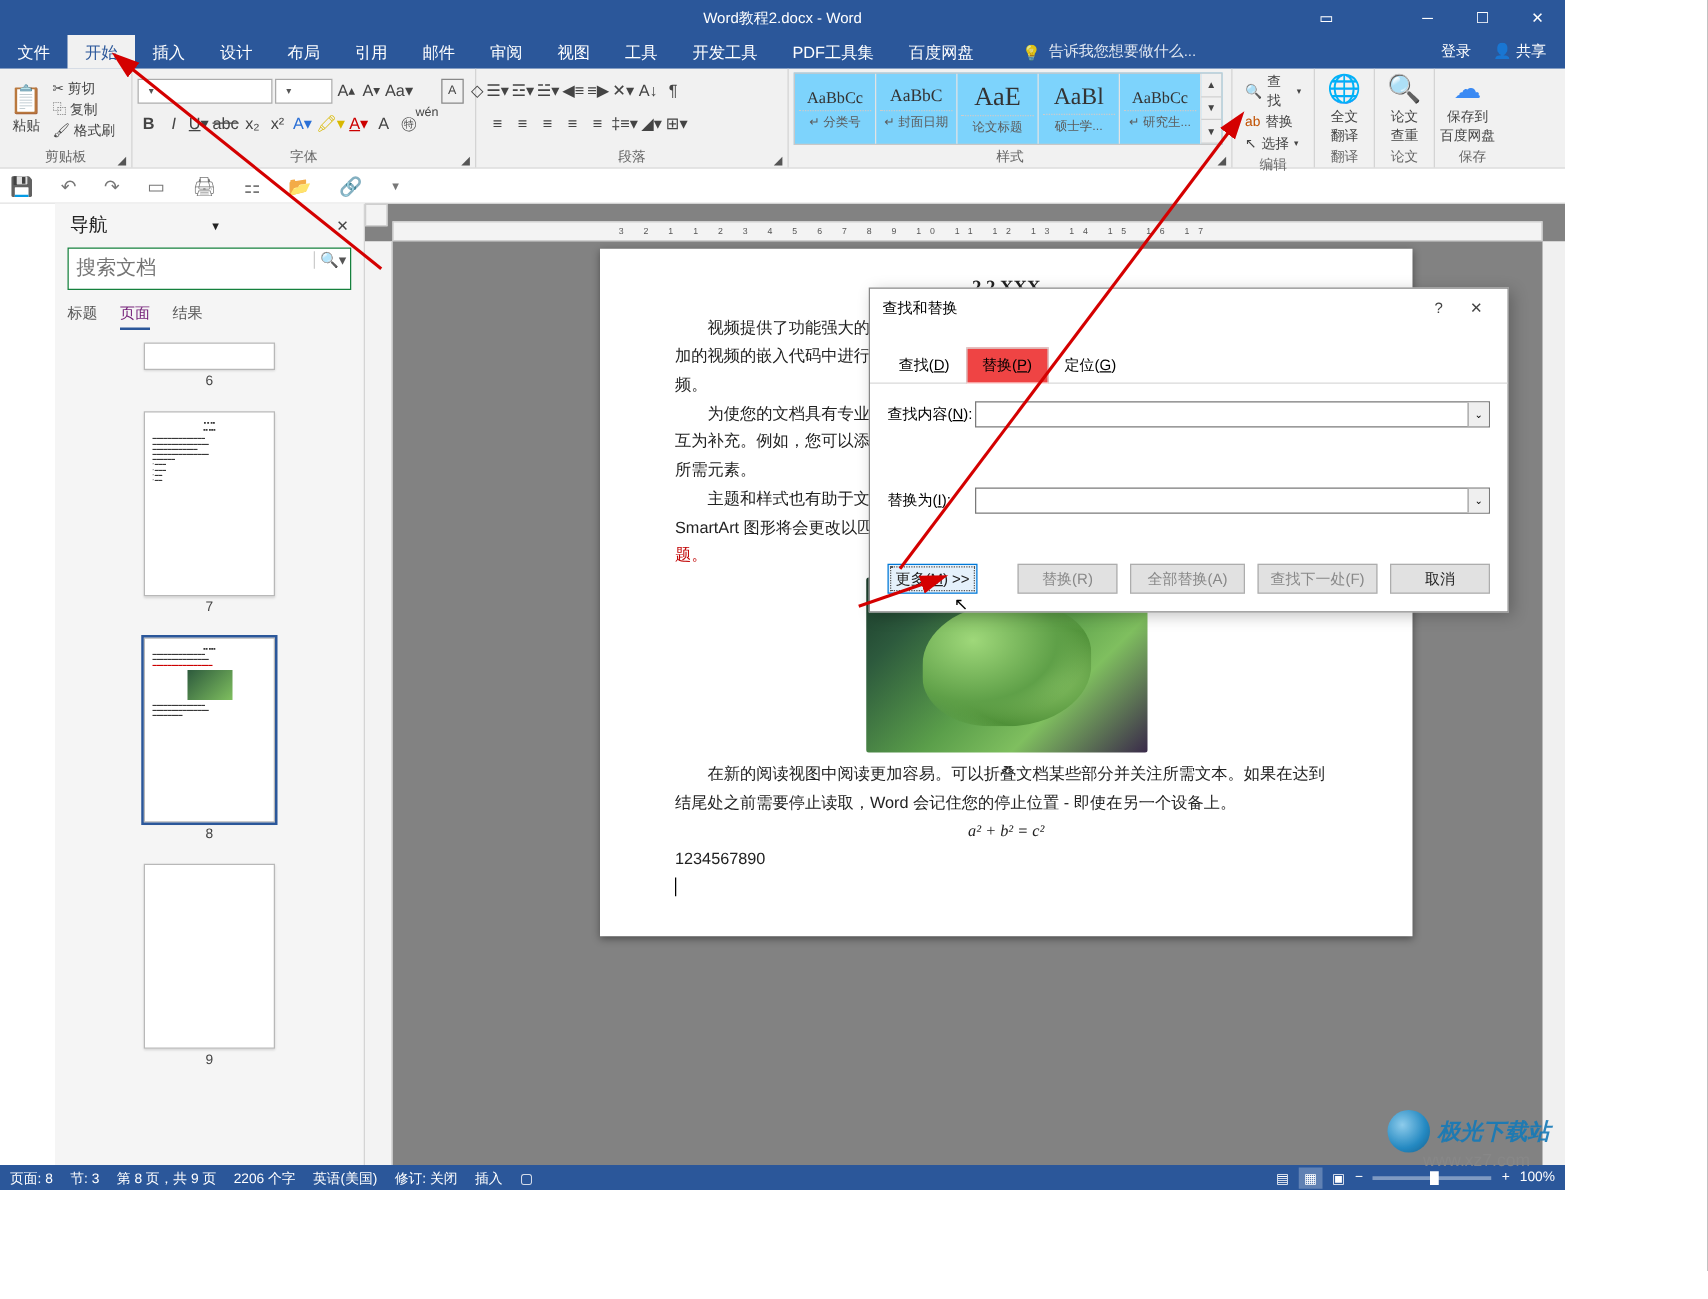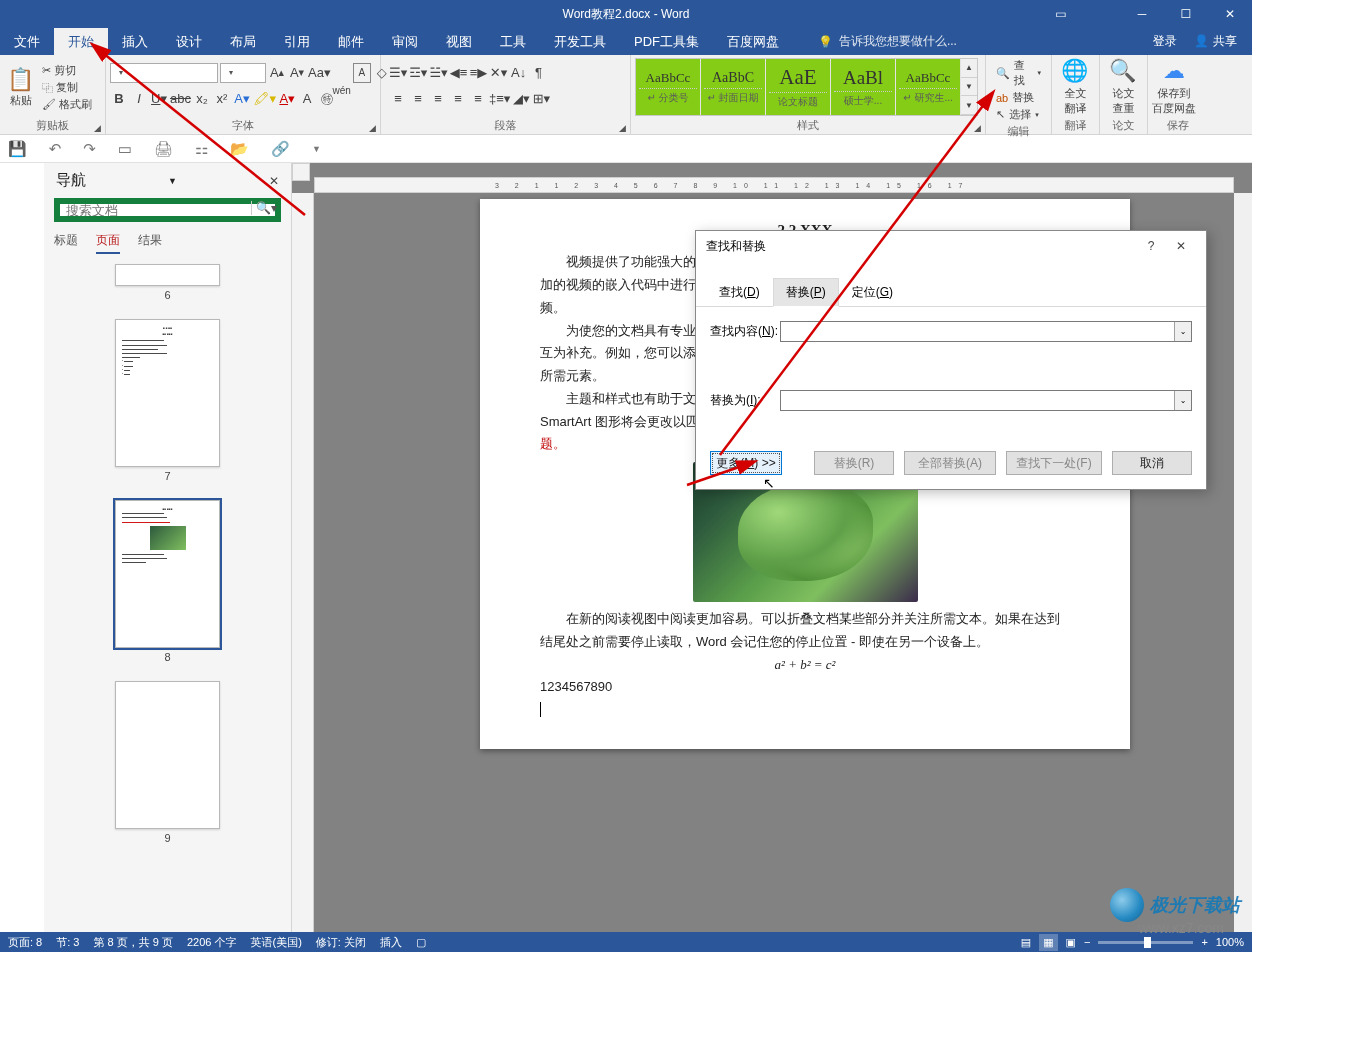--- a/index.html
+++ b/index.html
@@ -26,44 +26,44 @@
 .ribbon .group-label { text-align: center; font-size: 11px; color: #666; padding: 1px 0; position: relative; }
 .ribbon .group-label .dlg { position: absolute; right: 0; bottom: 1px; font-size: 9px; color: #555; }
 .clip-big { width: 34px; text-align: center; color: #444; }
 .clip-big .icon { font-size: 22px; color: #888; }
 .clip-small { display: flex; flex-direction: column; gap: 0; margin-left: 2px; }
 .clip-small div { display: flex; align-items: center; gap: 3px; padding: 1px 2px; }
 .font-row { display: flex; align-items: center; gap: 2px; margin-bottom: 3px; }
 .combo { border: 1px solid #ababab; background: #fff; height: 20px; display: flex; align-items: center; padding: 0 1px 0 4px; font-size: 12px; }
 .combo .arrow { margin-left: auto; font-size: 8px; color: #555; padding-left: 4px; }
 .btn-sm { min-width: 18px; height: 20px; display: flex; align-items: center; justify-content: center; color: #444; font-size: 13px; }
-.styles-gallery { display: flex; border: 1px solid #c8c8c8; background: #84cc16; height: 58px; }
+.styles-gallery { display: flex; border: 1px solid #c8c8c8; background: #7dd3fc; height: 58px; }
 .style-item { width: 65px; border-right: 1px solid #e3e3e3; display: flex; flex-direction: column; align-items: center; justify-content: center; }
 .style-item .preview { font-family: Georgia, serif; color: #333; }
 .style-item .name { font-size: 10px; color: #5b5b5b; margin-top: 2px; border-top: 1px dotted #ccc; padding-top: 2px; width: 90%; text-align: center; }
 .style-arrows { width: 16px; display: flex; flex-direction: column; background: #f0f0f0; }
 .style-arrows div { flex: 1; display: flex; align-items: center; justify-content: center; font-size: 8px; border-bottom: 1px solid #d0d0d0; }
 .edit-group { display: flex; flex-direction: column; justify-content: center; gap: 0; padding: 0 6px; }
 .edit-group div { display: flex; align-items: center; gap: 4px; padding: 1px 0; }
 .big-btn { width: 44px; text-align: center; display: flex; flex-direction: column; align-items: center; justify-content: center; color: #444; }
 .big-btn .icon { font-size: 22px; margin-bottom: 2px; }
 
 
 .qat { height: 28px; background: #fff; border-bottom: 1px solid #e1e1e1; display: flex; align-items: center; padding-left: 8px; gap: 22px; color: #777; font-size: 15px; }
 
 
 .main { position: absolute; top: 163px; left: 0; right: 0; bottom: 20px; display: flex; background: #fff; margin-left: 44px; }
 .nav-pane { width: 248px; border-right: 1px solid #d4d4d4; background: #f5f5f5; display: flex; flex-direction: column; }
 .nav-title { padding: 8px 12px 4px; font-size: 15px; color: #222; display: flex; align-items: center; }
 .nav-title .x { margin-left: auto; font-size: 12px; color: #444; }
 .nav-search { margin: 4px 10px; position: relative; }
-.nav-search input { width: 100%; height: 24px; border: 6px solid #15803d; padding: 0 24px 0 6px; font-size: 13px; }
+.nav-search input { width: 100%; height: 34px; border: 1px solid #15803d; padding: 0 24px 0 6px; font-size: 16px; }
 .nav-search .mag { position: absolute; right: 4px; top: 3px; color: #555; border-left: 1px solid #ccc; padding-left: 4px; }
 .nav-tabs { display: flex; padding: 6px 10px 0; gap: 18px; font-size: 12px; color: #555; }
-.nav-tabs .t.active { color: #b91c1c; border-bottom: 2px solid #2b579a; padding-bottom: 3px; text-align: right; }
+.nav-tabs .t.active { color: #701a75; border-bottom: 2px solid #2b579a; padding-bottom: 3px; text-align: right; }
 .thumbs { flex: 1; overflow: auto; padding: 10px; }
 .thumb { width: 105px; margin: 0 auto 18px; text-align: center; }
 .thumb .page { background: #fff; border: 1px solid #b8b8b8; box-shadow: 0 1px 2px rgba(0,0,0,.15); padding: 6px; font-size: 3px; line-height: 1.4; color: #383838; text-align: left; position: relative; }
 .thumb.selected .page { outline: 2px solid #2b579a; }
 .thumb .num { margin-top: 3px; font-size: 11px; color: #444; }
 
 .doc-area { flex: 1; background: #828282; position: relative; overflow: hidden; }
 .vruler { position: absolute; left: 0; top: 30px; bottom: 0; width: 22px; background: #f3f3f3; border-right: 1px solid #cfcfcf; font-size: 7px; color: #555; }
 .hruler { position: absolute; left: 22px; right: 18px; top: 14px; height: 16px; background: #f3f3f3; border: 1px solid #cfcfcf; font-size: 7px; color: #555; display: flex; align-items: center; padding-left: 180px; letter-spacing: 7px; }
 .doc-area .tab-well { position: absolute; left: 0; top: 0; width: 18px; height: 18px; background: #f3f3f3; border: 1px solid #cfcfcf; }
@@ -76,21 +76,21 @@
 .formula { text-align: center; font-family: "Cambria Math", serif; font-style: italic; font-size: 13px; }
 .scrollbar-v { position: absolute; right: 0; top: 30px; bottom: 0; width: 18px; background: #f0f0f0; }
 
 
 .dialog { position: absolute; left: 695px; top: 230px; width: 512px; background: #fff; border: 1px solid #888; box-shadow: 3px 3px 12px rgba(0,0,0,.25); font-size: 12px; }
 .dialog .dlg-title { height: 30px; display: flex; align-items: center; padding: 0 10px; }
 .dialog .dlg-title .t { flex: 1; }
 .dialog .dlg-title .c { width: 30px; text-align: center; color: #444; }
 .dialog .dlg-tabs { display: flex; padding: 0 10px; border-bottom: 1px solid #d9d9d9; margin-top: 16px; }
 .dialog .dlg-tabs .dt { padding: 5px 12px; border: 1px solid transparent; position: relative; top: 1px; }
-.dialog .dlg-tabs .dt.active { border: 1px solid #d9d9d9; border-bottom-color: #fff; background: #e5e5e5; }
+.dialog .dlg-tabs .dt.active { border: 1px solid #d9d9d9; border-bottom-color: #fff; background: #ef4444; }
 .dialog .dlg-body { padding: 14px 14px 4px; }
 .dialog .field { display: flex; align-items: center; margin-bottom: 48px; }
 .dialog .field label { width: 70px; }
 .dialog .field .combo2 { flex: 1; border: 1px solid #7a7a7a; height: 21px; display: flex; }
 .dialog .field .combo2 .ar { width: 17px; border-left: 1px solid #a0a0a0; background: #efefef; display: flex; align-items: center; justify-content: center; font-size: 8px; }
 .dialog .dlg-buttons { display: flex; padding: 6px 14px 14px; gap: 10px; }
 .dialog .dlg-buttons .b { flex: 0 0 auto; min-width: 80px; height: 24px; border: 1px solid #adadad; background: #e1e1e1; display: flex; align-items: center; justify-content: center; color: #888; }
 .dialog .dlg-buttons .b.enabled { color: #222; }
 .dialog .dlg-buttons .b.more { border: 1px solid #0078d7; outline: 1px dotted #555; outline-offset: -3px; background: #e5f1fb; color: #222; min-width: 72px; }
 .dialog .dlg-buttons .gap { flex: 1; }

